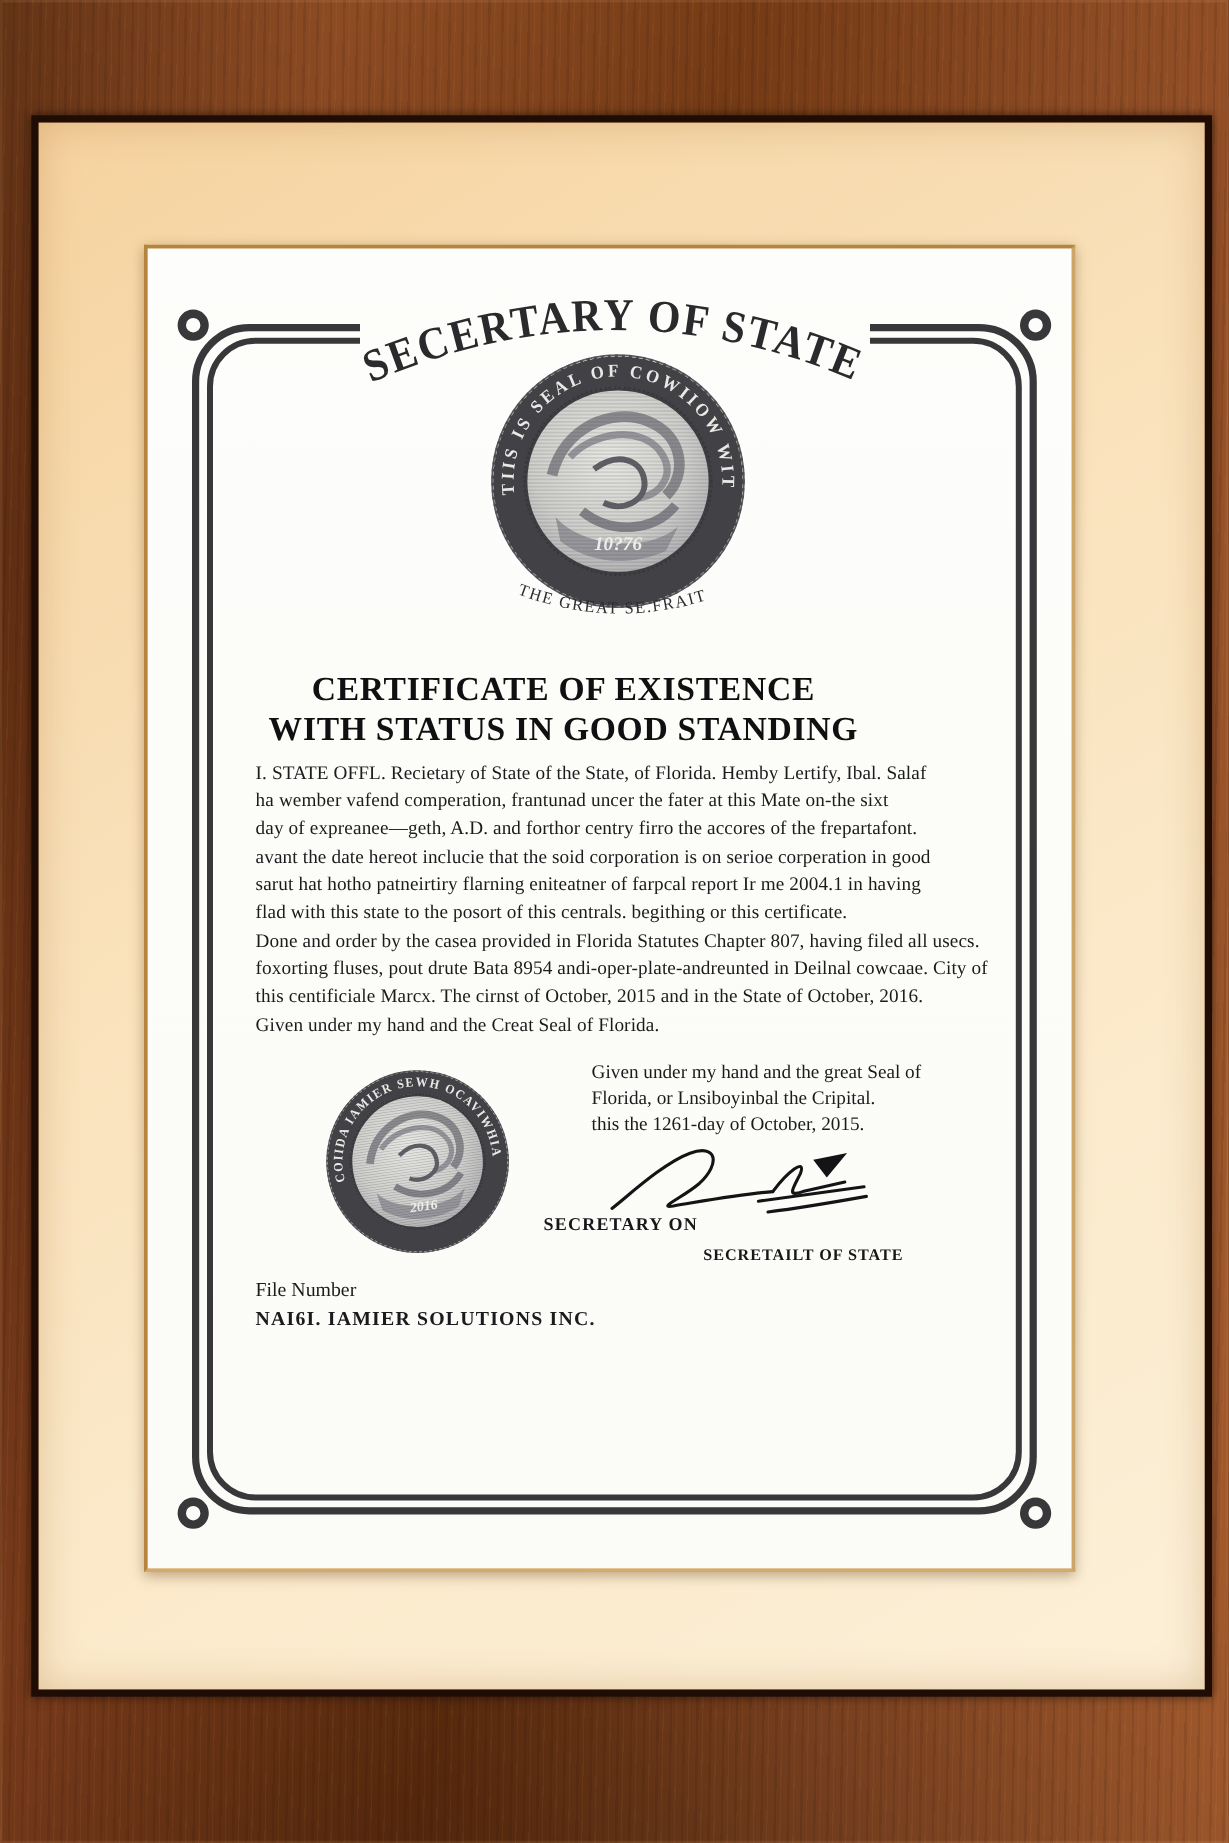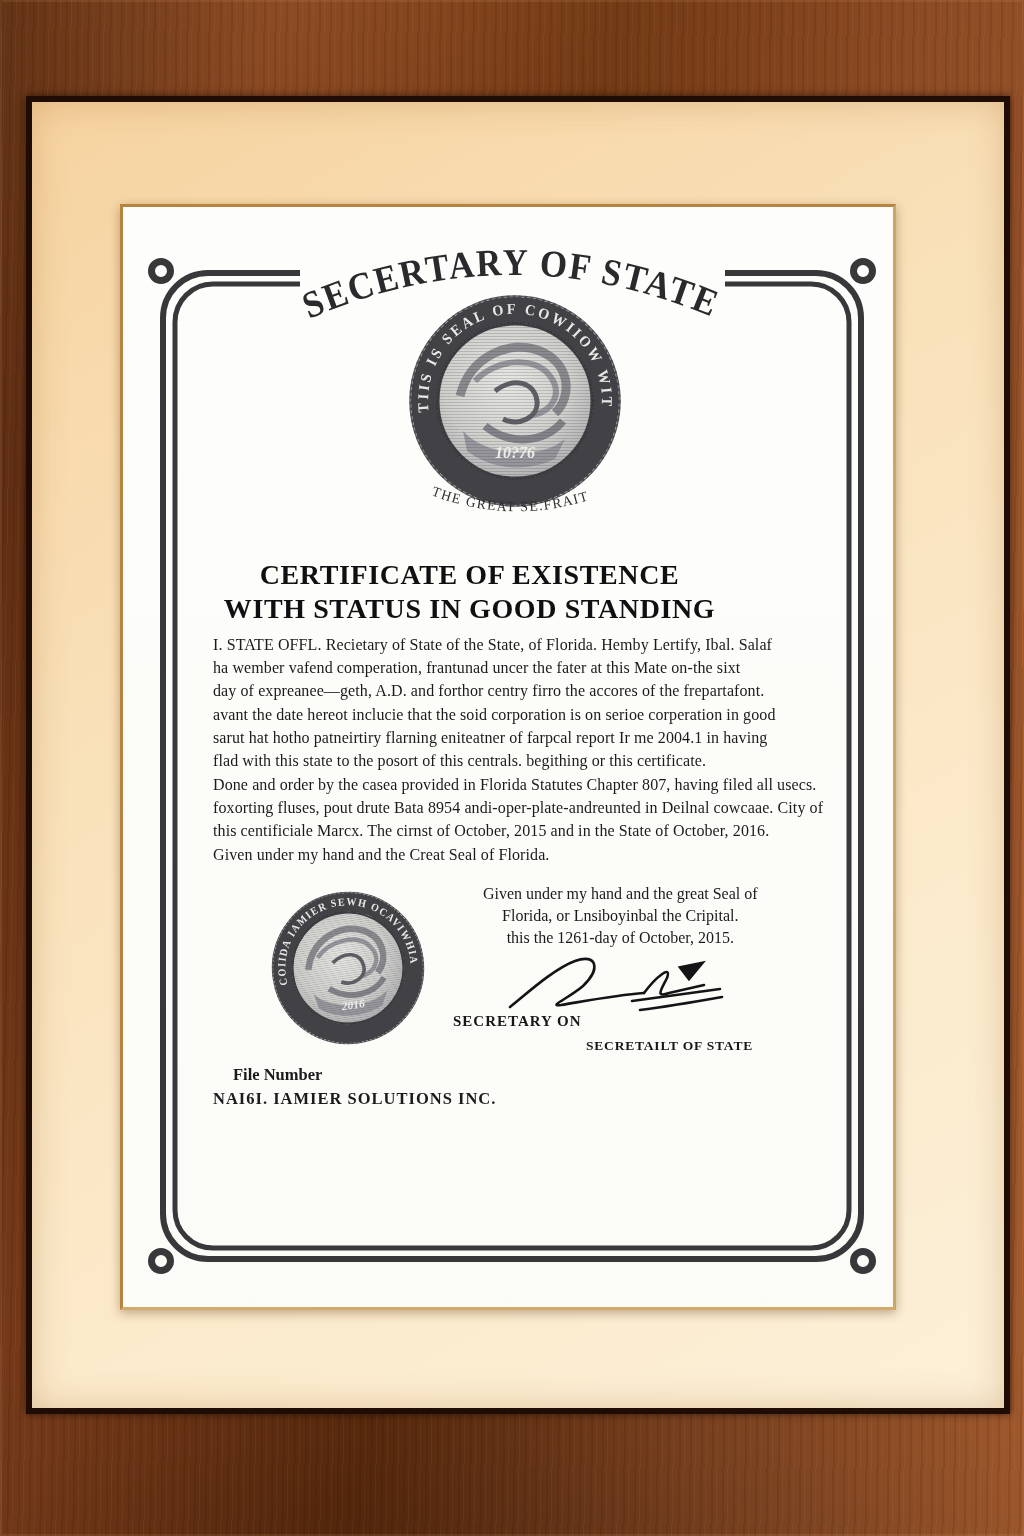--- a/index.html
+++ b/index.html
@@ -34,21 +34,21 @@
   .paper .overlay{position:absolute;left:0;top:0;width:770px;height:1100px;}
 
   .abs{position:absolute;white-space:nowrap;color:#1b1b1d;}
   .headline{left:0;width:693px;text-align:center;font-weight:700;color:#101012;
     font-size:28px;letter-spacing:.6px;}
   .body-block{font-size:16px;line-height:23.2px;letter-spacing:.1px;}
   .attest-block{font-size:16px;line-height:22px;}
   .sig-label1{left:330px;width:300px;font-weight:700;font-size:15px;letter-spacing:1px;color:#17171a;}
   .sig-label2{left:330px;width:300px;text-align:right;font-weight:700;font-size:13.5px;letter-spacing:.8px;color:#17171a;}
   .file-block{font-size:16.5px;line-height:23.5px;}
-  .file-block .b{font-weight:700;margin-left:20px;}
+  .file-block .b{font-weight:400;}
   .file-block .sp{letter-spacing:1px;font-weight:700;}
 </style>
 </head>
 <body>
 
 <div class="scene">
   <div class="wood"></div>
   <div class="mat"></div>
 
   <div class="paper">
@@ -124,21 +124,21 @@
       </g>
     </svg>
 
     <div class="abs headline" style="top:352px;">CERTIFICATE OF EXISTENCE</div>
     <div class="abs headline" style="top:386px;">WITH STATUS IN GOOD STANDING</div>
 
     <div class="abs body-block" style="left:90px;top:426px;">I. STATE OFFL. Recietary of State of the State, of Florida. Hemby Lertify, Ibal. Salaf<br>ha wember vafend comperation, frantunad uncer the fater at this Mate on-the sixt<br>day of expreanee—geth, A.D. and forthor centry firro the accores of the frepartafont.<br>avant the date hereot inclucie that the soid corporation is on serioe corperation in good<br>sarut hat hotho patneirtiry flarning eniteatner of farpcal report Ir me 2004.1 in having<br>flad with this state to the posort of this centrals. begithing or this certificate.</div>
 
     <div class="abs body-block" style="left:90px;top:566px;">Done and order by the casea provided in Florida Statutes Chapter 807, having filed all usecs.<br>foxorting fluses, pout drute Bata 8954 andi-oper-plate-andreunted in Deilnal cowcaae. City of<br>this centificiale Marcx. The cirnst of October, 2015 and in the State of October, 2016.<br>Given under my hand and the Creat Seal of Florida.</div>
 
-    <div class="abs attest-block" style="left:360px;top:676px;text-align:center;">Given under my hand and the great Seal of<br>Florida, or Lnsiboyinbal the Cripital.<br>this the 1261-day of October, 2015.</div>
+    <div class="abs attest-block" style="left:370px;top:676px;">Given under my hand and the great Seal of<br>Florida, or Lnsiboyinbal the Cripital.<br>this the 1261-day of October, 2015.</div>
 
     <div class="abs sig-label1" style="top:806px;">SECRETARY ON</div>
     <div class="abs sig-label2" style="top:831px;">SECRETAILT OF STATE</div>
 
     <div class="abs file-block" style="left:90px;top:856px;">
       <div class="b">File Number</div>
       <div class="sp">NAI6I. IAMIER SOLUTIONS INC.</div>
     </div>
 
   </div>

